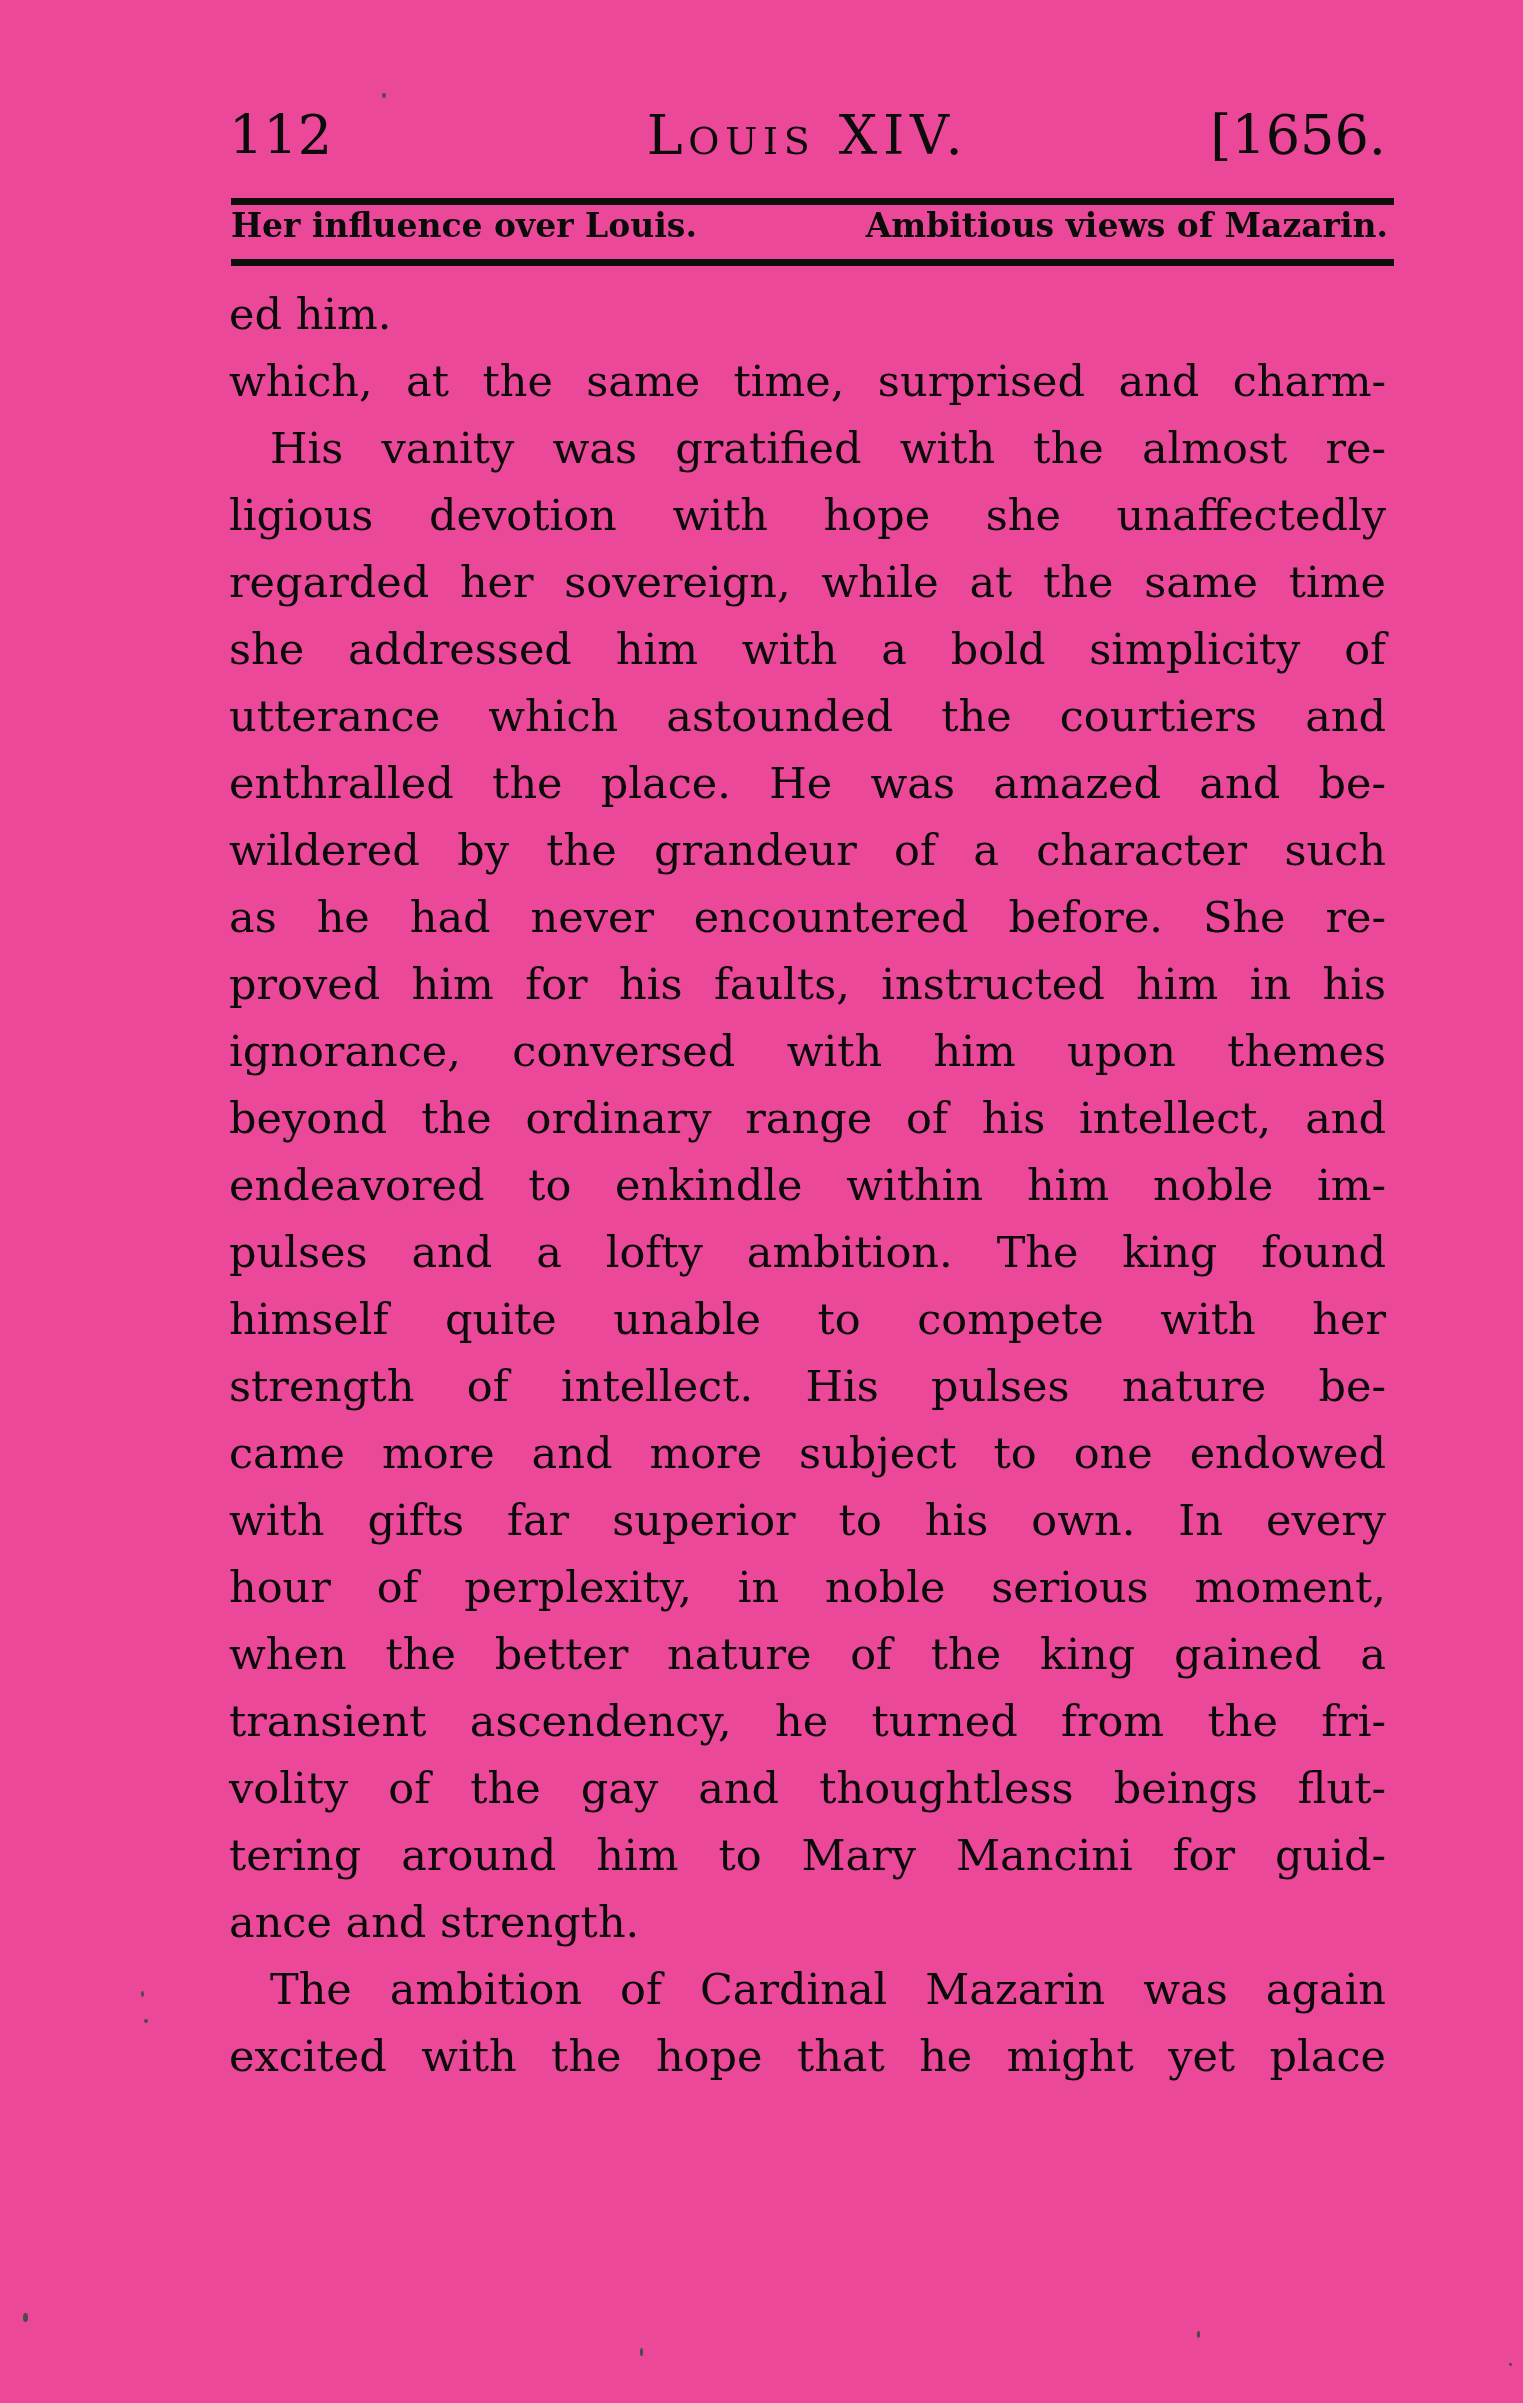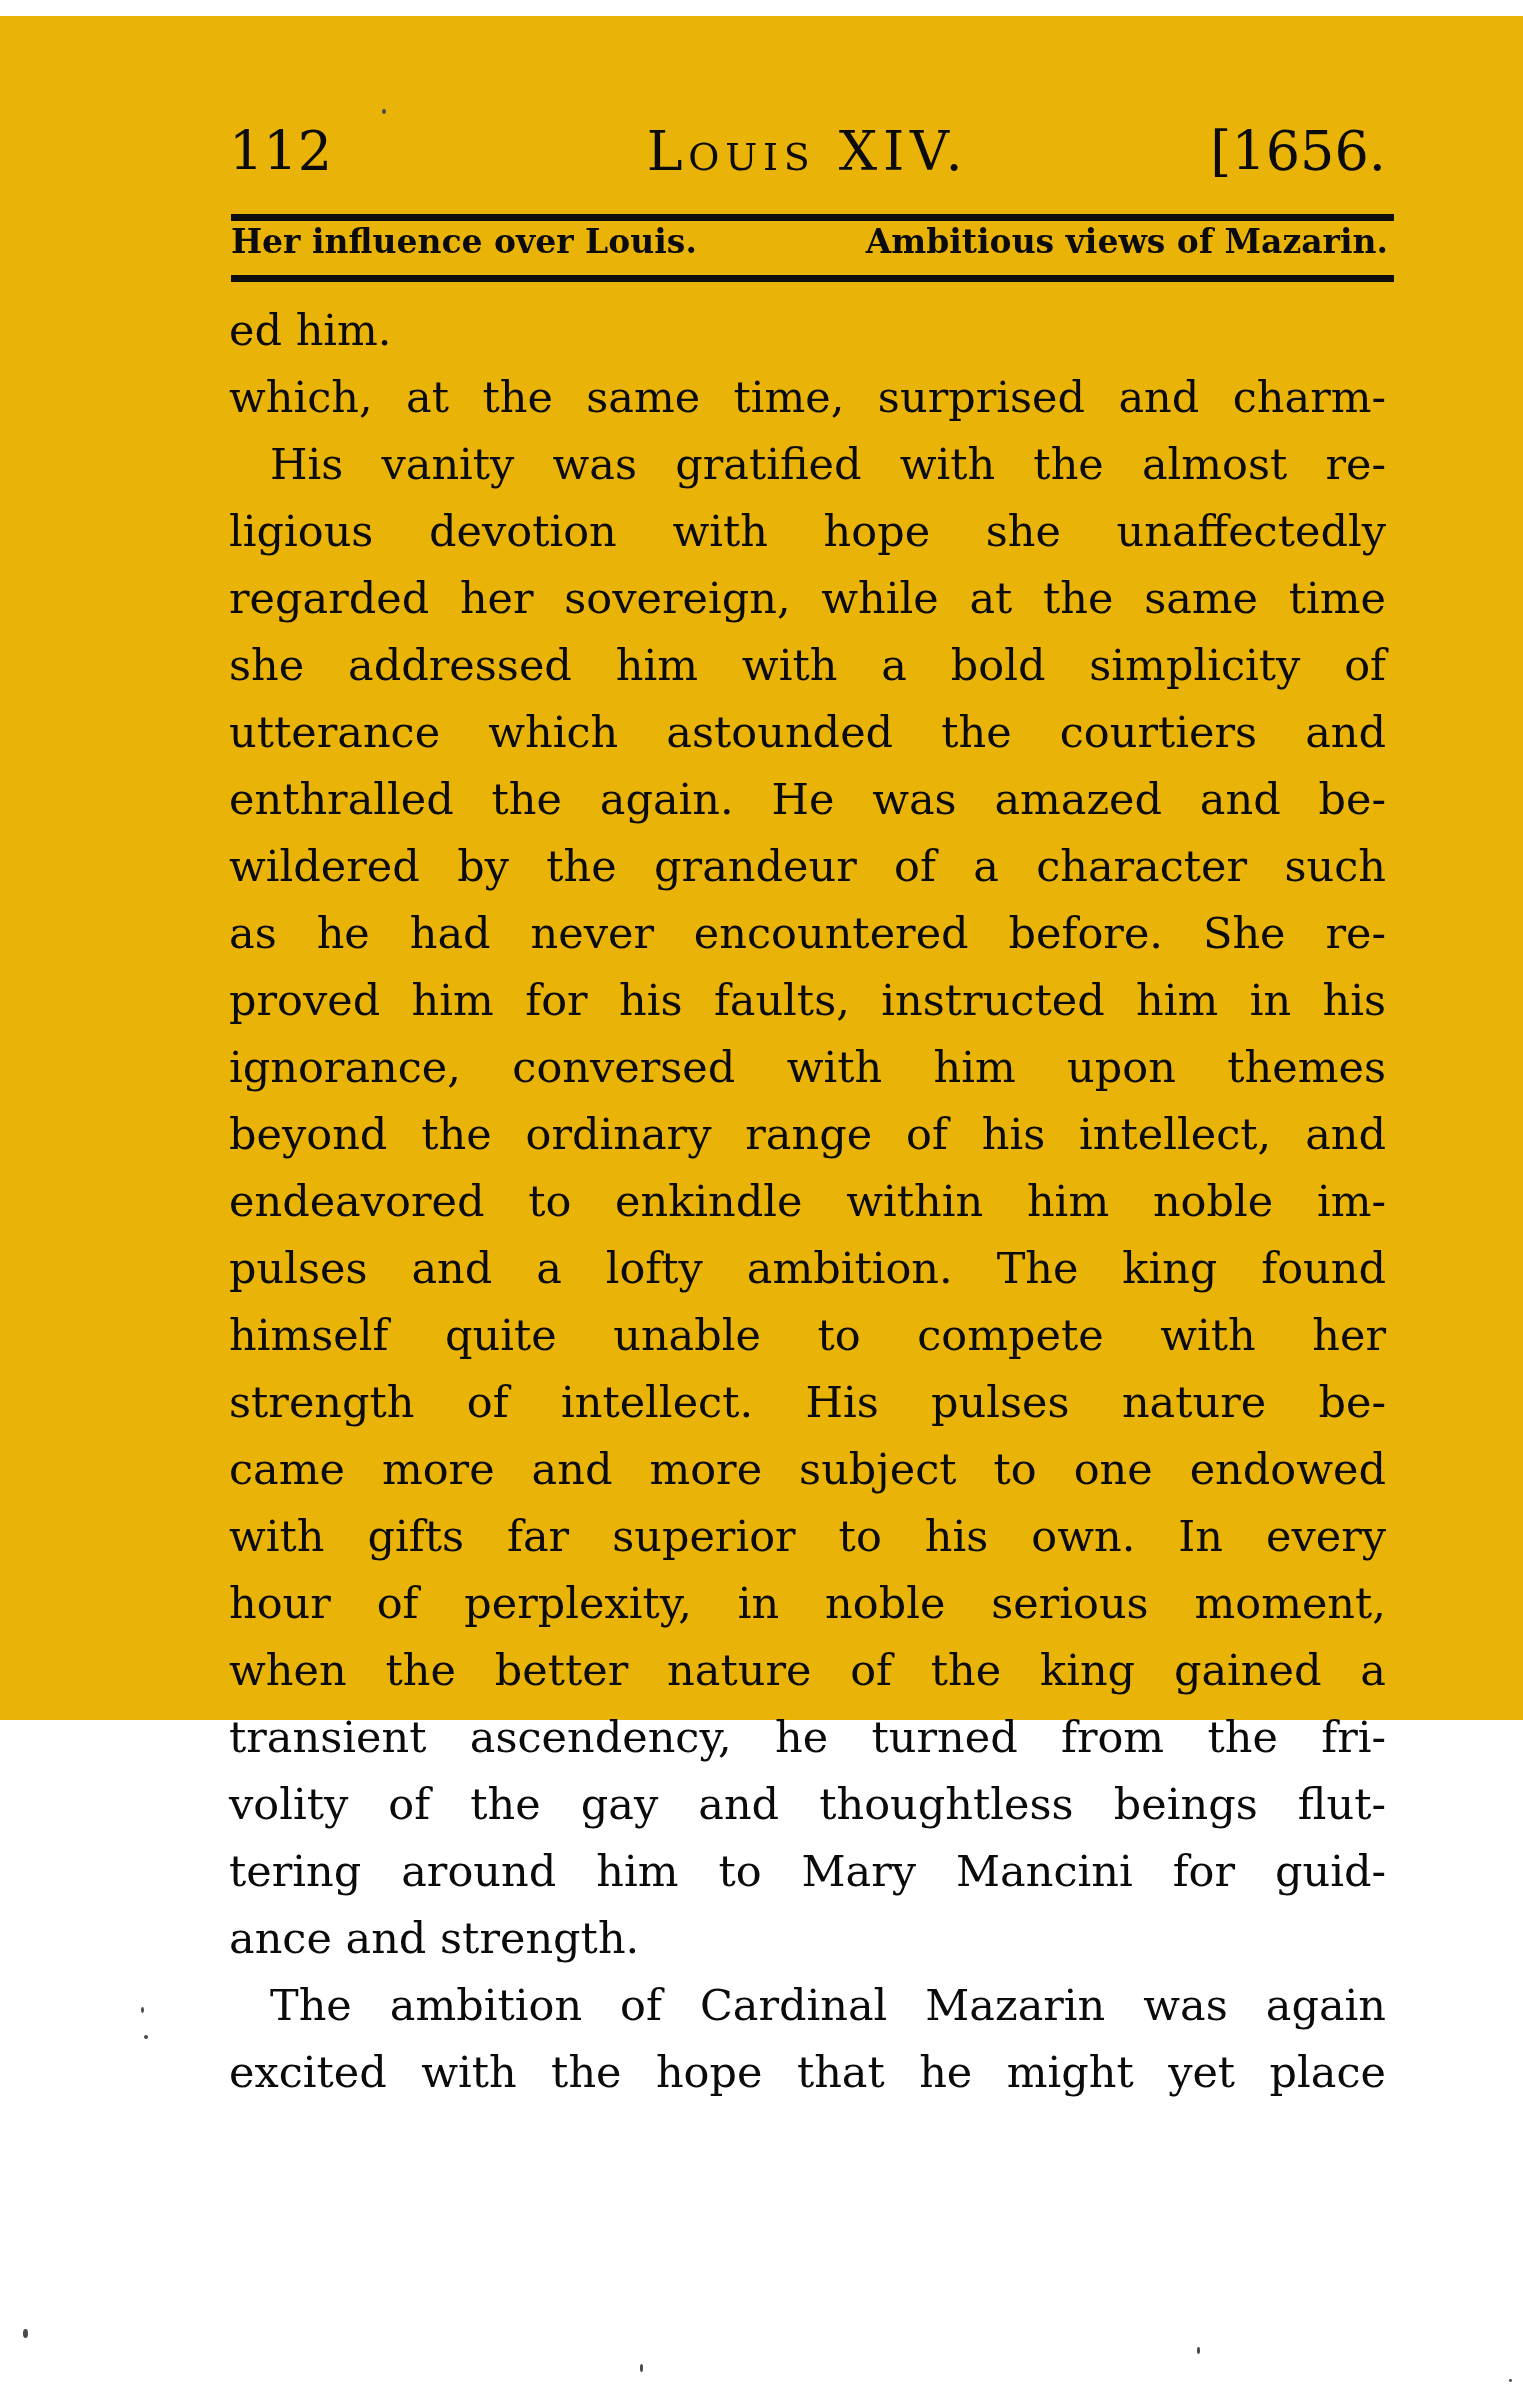--- a/index.html
+++ b/index.html
@@ -5,23 +5,23 @@
   html, body { margin: 0; padding: 0; }
   body {
     width: 1524px; height: 2403px;
     background: #ffffff;
     font-family: "DejaVu Serif", serif;
     color: #0b0b0b;
     overflow: hidden;
     position: relative;
   }
   .page {
-    position: absolute; left: 0; top: 16px;
-    width: 1524px; height: 1704px;
-    background: #eab308;
+    position: absolute; left: 0; top: 0;
+    width: 1524px; height: 2403px;
+    background: #ec4899;
   }
   
   .header {
     position: absolute; left: 229px; top: 109px;
     width: 1157px; height: 56px;
     font-size: 54px; line-height: 54px;
     white-space: nowrap;
   }
   .pagenum { position: absolute; left: 0; top: 0; }
   .title {
@@ -90,21 +90,21 @@
   <div class="rule bottom"></div>
 
   <div class="bodytext">
     <div class="ln pend">ed him.</div>
     <div class="ln">which, at the same time, surprised and charm-</div>
     <div class="ln indent">His vanity was gratified with the almost re-</div>
     <div class="ln">ligious devotion with hope she unaffectedly</div>
     <div class="ln">regarded her sovereign, while at the same time</div>
     <div class="ln">she addressed him with a bold simplicity of</div>
     <div class="ln">utterance which astounded the courtiers and</div>
-    <div class="ln">enthralled the again. He was amazed and be-</div>
+    <div class="ln">enthralled the place. He was amazed and be-</div>
     <div class="ln">wildered by the grandeur of a character such</div>
     <div class="ln">as he had never encountered before. She re-</div>
     <div class="ln">proved him for his faults, instructed him in his</div>
     <div class="ln">ignorance, conversed with him upon themes</div>
     <div class="ln">beyond the ordinary range of his intellect, and</div>
     <div class="ln">endeavored to enkindle within him noble im-</div>
     <div class="ln">pulses and a lofty ambition. The king found</div>
     <div class="ln">himself quite unable to compete with her</div>
     <div class="ln">strength of intellect. His pulses nature be-</div>
     <div class="ln">came more and more subject to one endowed</div>

